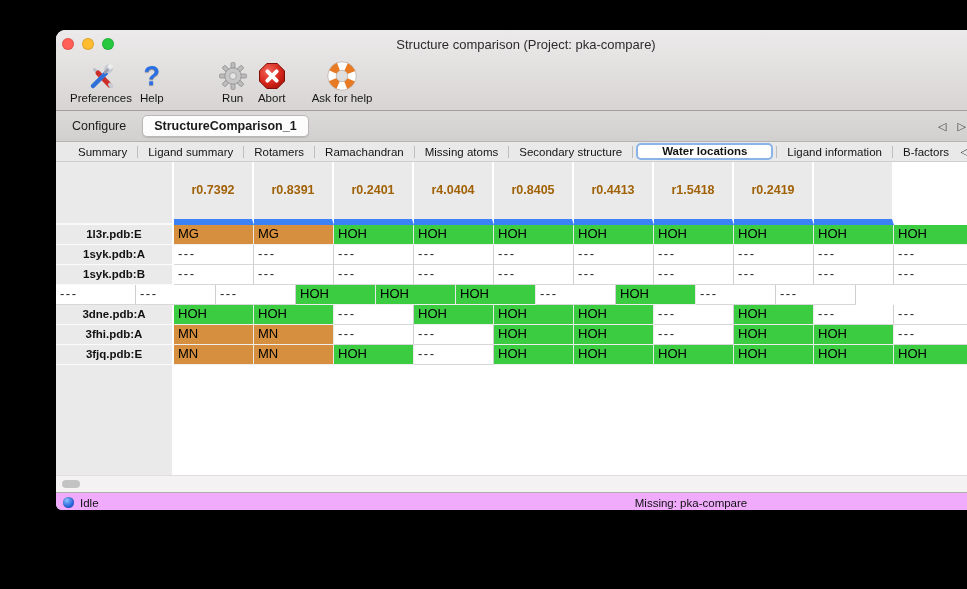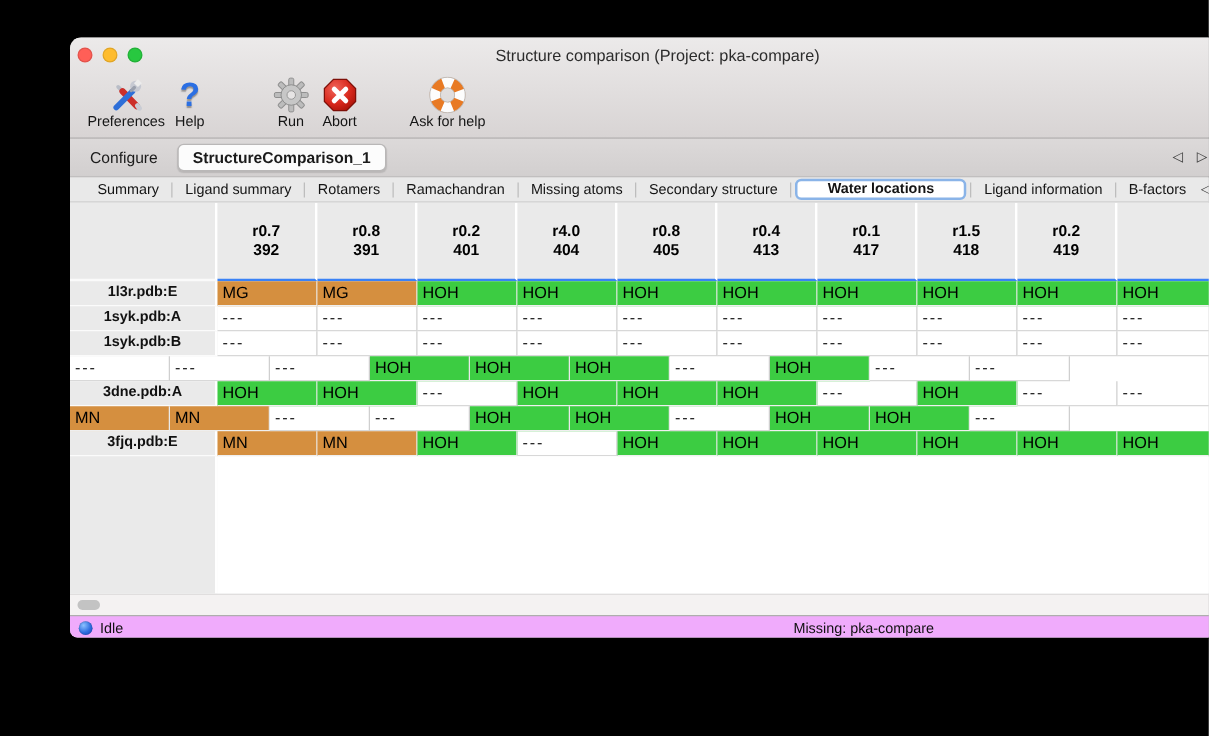--- a/index.html
+++ b/index.html
@@ -21,21 +21,21 @@
   .titlebar{height:28px;position:relative;}
   .traffic{position:absolute;top:8px;left:6px;display:flex;gap:8px;}
   .tl{width:12px;height:12px;border-radius:50%;box-shadow:inset 0 0 0 1px rgba(0,0,0,.12);}
   .tl.red{background:#ff5f57;} .tl.yellow{background:#febc2e;} .tl.green{background:#28c840;}
   .title{position:absolute;left:0;right:0;top:0;height:28px;line-height:29px;text-align:center;font-size:13px;color:#2c2c2c;}
   .toolbar{height:52px;display:flex;align-items:flex-start;padding-left:14px;box-sizing:border-box;}
   .tb-item{display:flex;flex-direction:column;align-items:center;justify-content:flex-start;padding-top:1px;}
   .tb-icon{height:33px;display:flex;align-items:center;justify-content:center;}
   .tb-label{font-size:11.5px;color:#151515;white-space:nowrap;line-height:13px;}
   .help-glyph{font-size:27px;font-weight:bold;color:#2b6fe3;line-height:30px;text-shadow:0 1px 1px rgba(0,0,0,.35);}
-  .ml8{margin-left:8px;} .ml54{margin-left:54px;} .ml9{margin-left:9px;} .ml43{margin-left:41px;}
+  .ml8{margin-left:8px;} .ml54{margin-left:54px;} .ml9{margin-left:9px;} .ml43{margin-left:25px;}
 
   
   .tabbar1{height:30px;flex:none;background:linear-gradient(#dcd9d9,#d2cfcf);border-bottom:1px solid #b5b2b2;
     display:flex;align-items:center;position:relative;font-size:12.5px;color:#1b1b1b;}
   .tab-plain{padding:0 14px 0 16px;}
   .tab-active{background:#fcfcfc;border:1px solid #b9b7b7;border-radius:5px;padding:3px 11px;font-weight:bold;
     box-shadow:0 1px 1px rgba(0,0,0,.12);margin-left:2px;}
   .tab-controls{position:absolute;right:9px;top:0;height:100%;display:flex;align-items:center;gap:11px;color:#3a3a3a;font-size:11px;}
   .tab-arrow,.tab-close{cursor:default;line-height:1;}
   .tab-close{font-size:12px;}
@@ -46,22 +46,22 @@
   .subtab{padding:0 10px;white-space:nowrap;line-height:16px;}
   .subtab-label{display:inline;}
   .subtab.selected{background:#fff;border:2px solid var(--sel-outline);border-radius:5px;padding:0 24px;font-weight:bold;margin:0 3px;line-height:13px;}
   .subtab-sep{width:1px;height:12px;background:#bdbdbd;flex:none;}
   .subtab-controls{position:absolute;right:8px;top:0;height:100%;display:flex;align-items:center;gap:12px;font-size:10px;color:#3a3a3a;}
 
   
   .table-area{height:313px;flex:none;background:#fff;overflow:hidden;display:flex;flex-direction:column;}
   .thead{display:flex;height:63px;flex:none;}
   .corner{width:118px;flex:none;background:#eaeaea;border-right:2px solid #fff;border-bottom:2px solid #fafafa;box-sizing:border-box;}
-  .hcell{width:80px;flex:none;background:#eaeaea;border-right:2px solid #fff;border-bottom:2px solid #3b82f6;box-sizing:border-box;
-    display:flex;flex-direction:column;align-items:center;justify-content:center;font-weight:bold;font-size:12.5px;color:#000000;line-height:15px;}
+  .hcell{width:80px;flex:none;background:#eaeaea;border-right:2px solid #fff;border-bottom:6px solid #3b82f6;box-sizing:border-box;
+    display:flex;flex-direction:row;align-items:center;justify-content:center;font-weight:bold;font-size:12.5px;color:#a16207;line-height:15px;}
   .trow{display:flex;height:20px;flex:none;width:920px;}
   .rlabel{width:118px;flex:none;background:#eaeaea;border-right:2px solid #fff;border-bottom:1px solid #fbfbfb;box-sizing:border-box;
     text-align:center;font-weight:bold;font-size:11.5px;line-height:18px;color:#111;}
   .cell{width:80px;flex:none;box-sizing:border-box;border-right:1px solid #cfcfcf;border-bottom:1px solid #d8d8d8;
     padding-left:4px;font-size:13px;line-height:18px;color:#000;overflow:hidden;white-space:nowrap;}
   .cell-water{background:var(--water);border-right-color:#e9e9e9;border-bottom-color:#efefef;}
   .cell-ion{background:var(--ion);border-right-color:#e9e9e9;border-bottom-color:#efefef;}
   .cell-none{letter-spacing:1.5px;color:#1c1c1c;}
   .tfiller{flex:1;display:flex;}
   .tfiller-left{width:118px;flex:none;background:#eaeaea;border-right:2px solid #fff;box-sizing:border-box;}
@@ -226,24 +226,20 @@
   </div>
         <div class="hcell">
     <div class="hcell-top">r0.8</div>
     <div class="hcell-bot">405</div>
   </div>
         <div class="hcell">
     <div class="hcell-top">r0.4</div>
     <div class="hcell-bot">413</div>
   </div>
         <div class="hcell">
-    <div class="hcell-top">r0.1</div>
-    <div class="hcell-bot">417</div>
-  </div>
-        <div class="hcell">
     <div class="hcell-top">r1.5</div>
     <div class="hcell-bot">418</div>
   </div>
         <div class="hcell">
     <div class="hcell-top">r0.2</div>
     <div class="hcell-bot">419</div>
   </div>
         <div class="hcell">
     <div class="hcell-top"></div>
     <div class="hcell-bot"></div>
@@ -309,20 +305,21 @@
           <div class="cell cell-none">---</div>
           <div class="cell cell-water">HOH</div>
           <div class="cell cell-water">HOH</div>
           <div class="cell cell-water">HOH</div>
           <div class="cell cell-none">---</div>
           <div class="cell cell-water">HOH</div>
           <div class="cell cell-none">---</div>
           <div class="cell cell-none">---</div>
         </div>
         <div class="trow">
+    <div class="rlabel">3fhi.pdb:A</div>
   <div class="cell cell-ion">MN</div>
           <div class="cell cell-ion">MN</div>
           <div class="cell cell-none">---</div>
           <div class="cell cell-none">---</div>
           <div class="cell cell-water">HOH</div>
           <div class="cell cell-water">HOH</div>
           <div class="cell cell-none">---</div>
           <div class="cell cell-water">HOH</div>
           <div class="cell cell-water">HOH</div>
           <div class="cell cell-none">---</div>

